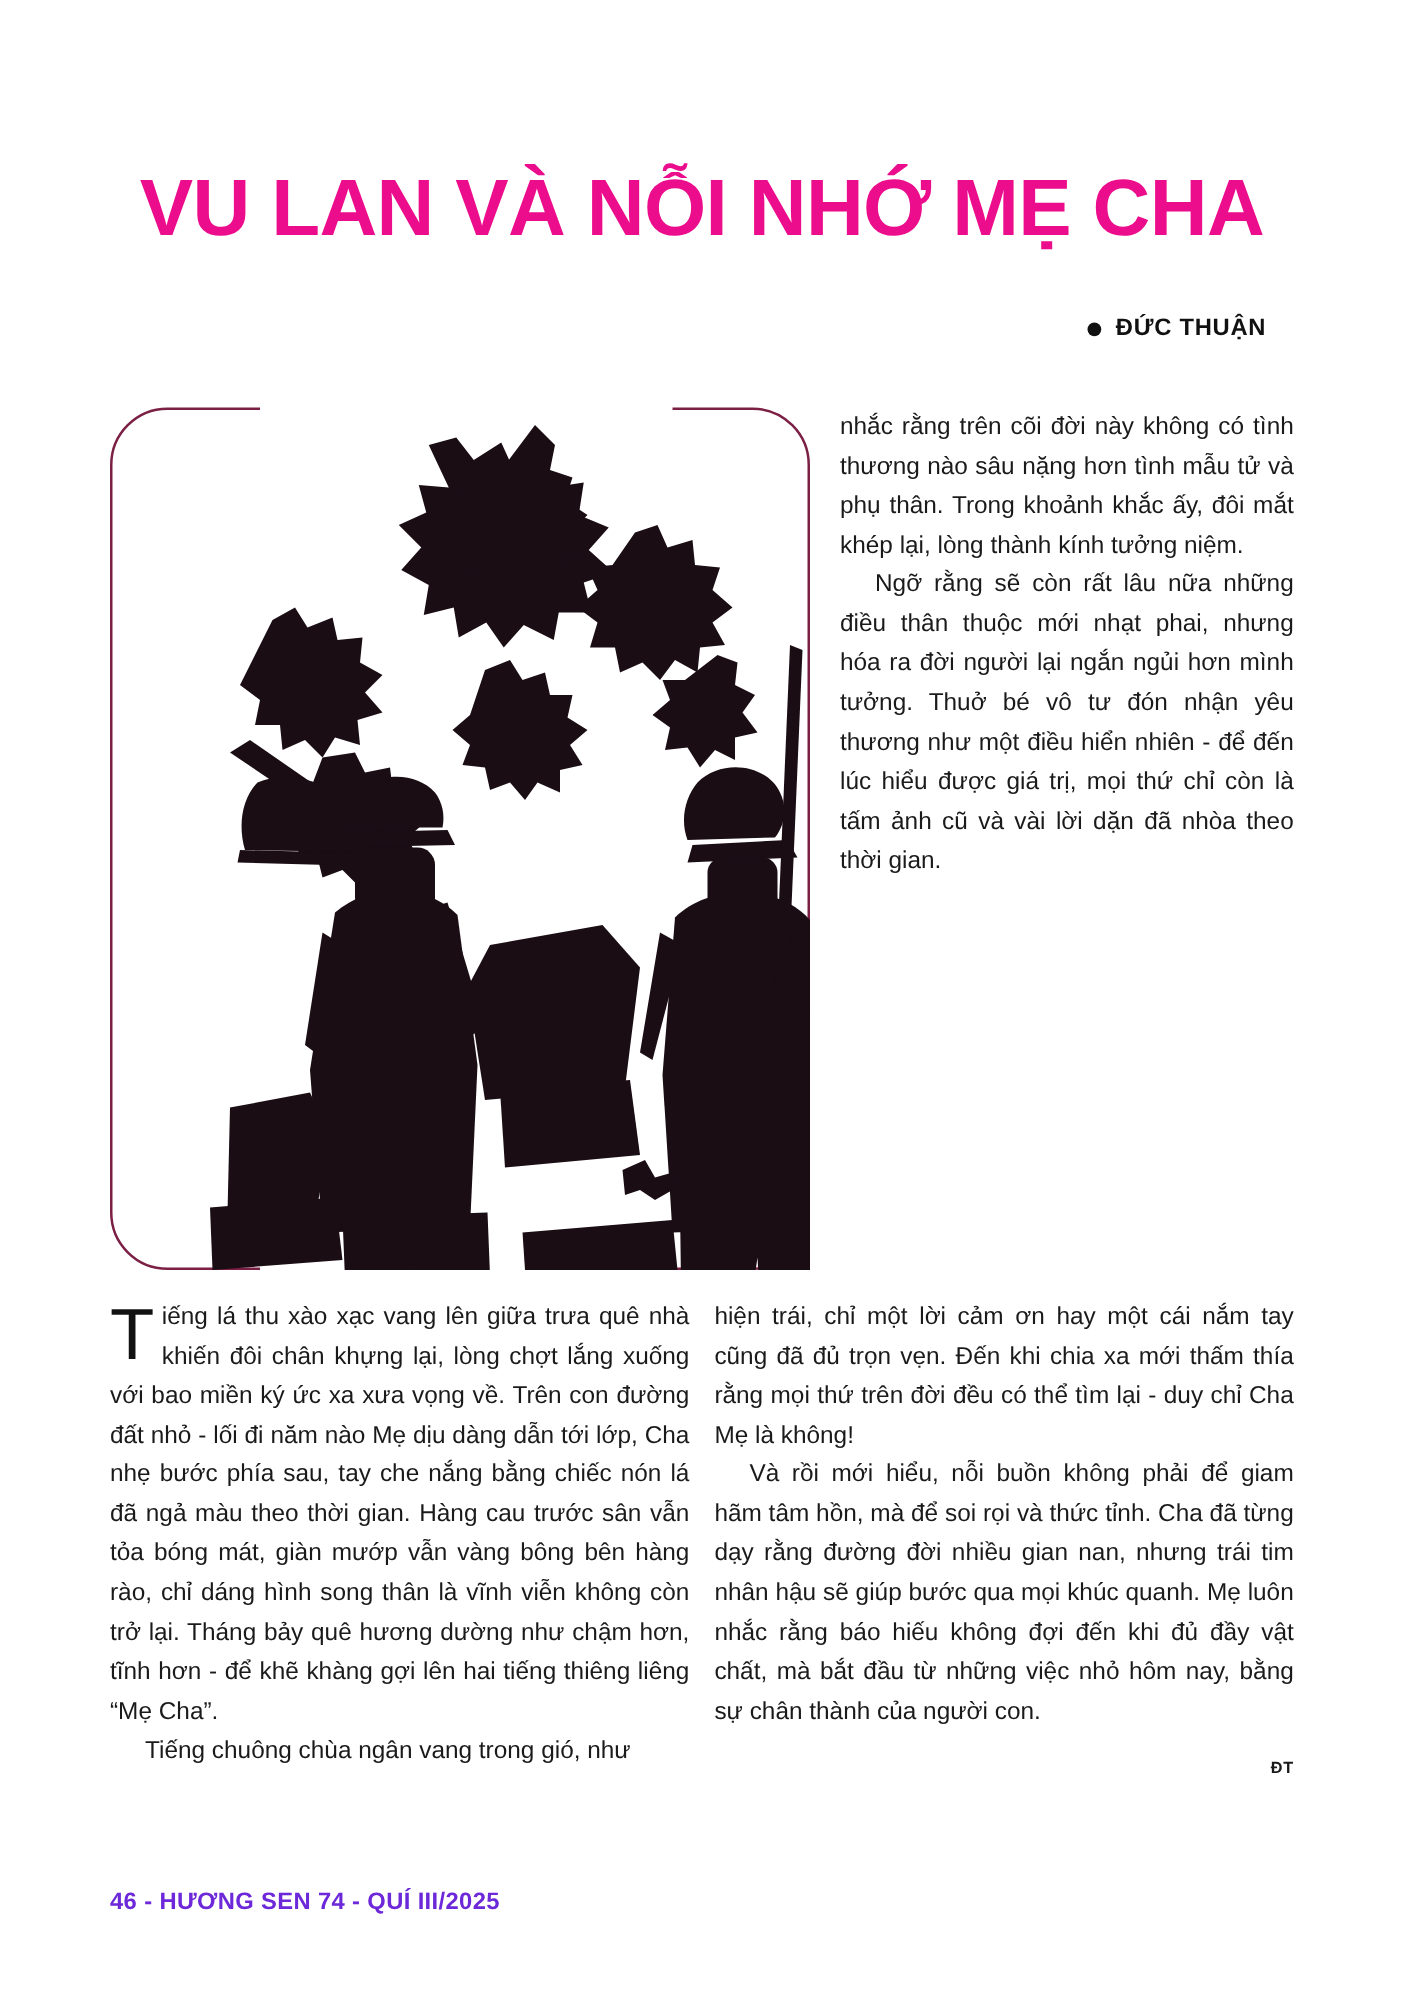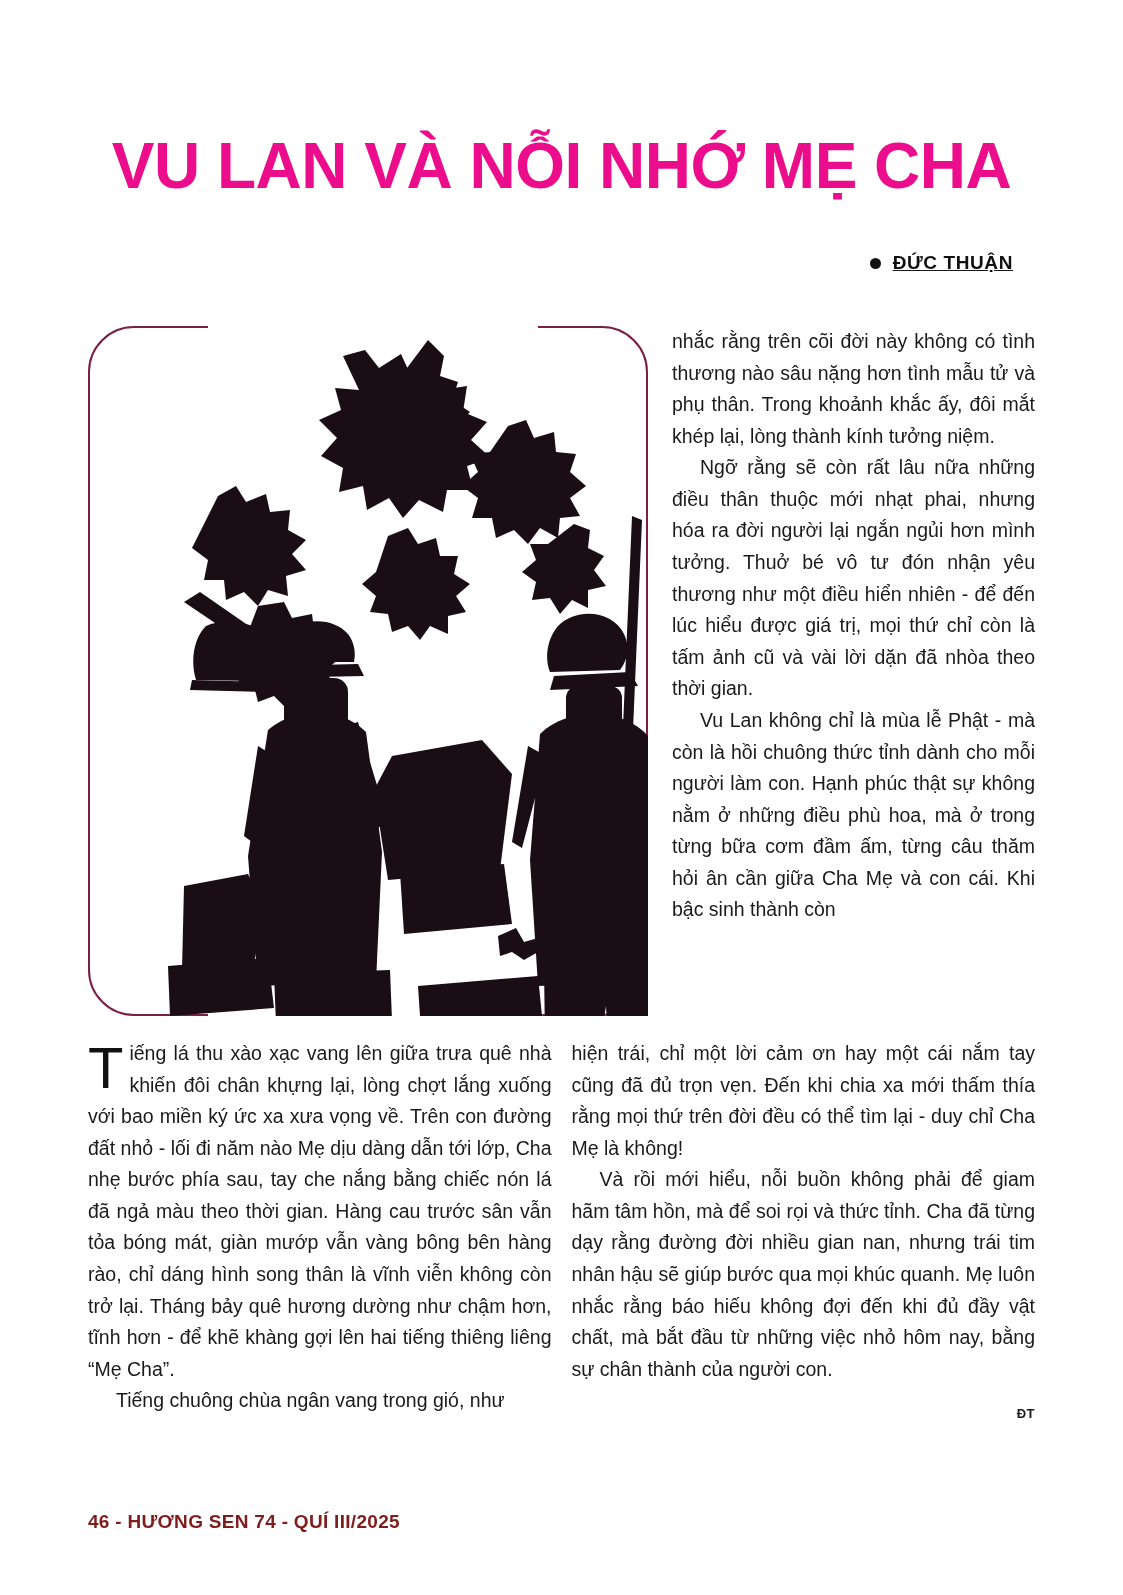--- a/index.html
+++ b/index.html
@@ -36,21 +36,20 @@
     font-family: "Liberation Sans", sans-serif;
   }
 
   .byline {
     margin-top: 54px;
     display: flex;
     justify-content: flex-end;
     align-items: center;
     gap: 12px;
     padding-right: 22px;
-    text-decoration: underline;
   }
   .byline .dot {
     width: 11px;
     height: 11px;
     border-radius: 50%;
     background: #111;
     display: inline-block;
   }
   .byline .author {
     font-size: 19px;
@@ -139,21 +138,21 @@
   }
 
   
   .footer {
     position: absolute;
     left: 88px;
     bottom: 62px;
     font-size: 19px;
     font-weight: bold;
     letter-spacing: 0.3px;
-    color: #7f1d1d;
+    color: #6d28d9;
   }
 </style>
 </head>
 <body>
 
 <div class="page">
 
   <h1 class="title">VU LAN VÀ NỖI NHỚ MẸ CHA</h1>
 
   <div class="byline">
@@ -213,21 +212,20 @@
           <path d="M410 610 l18 -8 8 14 14 -4 0 14 -14 8 -12 -8 -12 4z"></path>
 
           <path d="M544 190 l10 4 -18 420 -10 -2z"></path>
         </g>
       </svg>
     </div>
 
     <div class="right-col">
       <p>nhắc rằng trên cõi đời này không có tình thương nào sâu nặng hơn tình mẫu tử và phụ thân. Trong khoảnh khắc ấy, đôi mắt khép lại, lòng thành kính tưởng niệm.</p>
       <p>Ngỡ rằng sẽ còn rất lâu nữa những điều thân thuộc mới nhạt phai, nhưng hóa ra đời người lại ngắn ngủi hơn mình tưởng. Thuở bé vô tư đón nhận yêu thương như một điều hiển nhiên - để đến lúc hiểu được giá trị, mọi thứ chỉ còn là tấm ảnh cũ và vài lời dặn đã nhòa theo thời gian.</p>
-      <p>Vu Lan không chỉ là mùa lễ Phật - mà còn là hồi chuông thức tỉnh dành cho mỗi người làm con. Hạnh phúc thật sự không nằm ở những điều phù hoa, mà ở trong từng bữa cơm đầm ấm, từng câu thăm hỏi ân cần giữa Cha Mẹ và con cái. Khi bậc sinh thành còn</p>
     </div>
   </div>
 
   <div class="bottom-area">
     <div class="col">
       <p class="dropcap-para">Tiếng lá thu xào xạc vang lên giữa trưa quê nhà khiến đôi chân khựng lại, lòng chợt lắng xuống với bao miền ký ức xa xưa vọng về. Trên con đường đất nhỏ - lối đi năm nào Mẹ dịu dàng dẫn tới lớp, Cha nhẹ bước phía sau, tay che nắng bằng chiếc nón lá đã ngả màu theo thời gian. Hàng cau trước sân vẫn tỏa bóng mát, giàn mướp vẫn vàng bông bên hàng rào, chỉ dáng hình song thân là vĩnh viễn không còn trở lại. Tháng bảy quê hương dường như chậm hơn, tĩnh hơn - để khẽ khàng gợi lên hai tiếng thiêng liêng “Mẹ Cha”.</p>
       <p>Tiếng chuông chùa ngân vang trong gió, như</p>
     </div>
 
     <div class="col">

